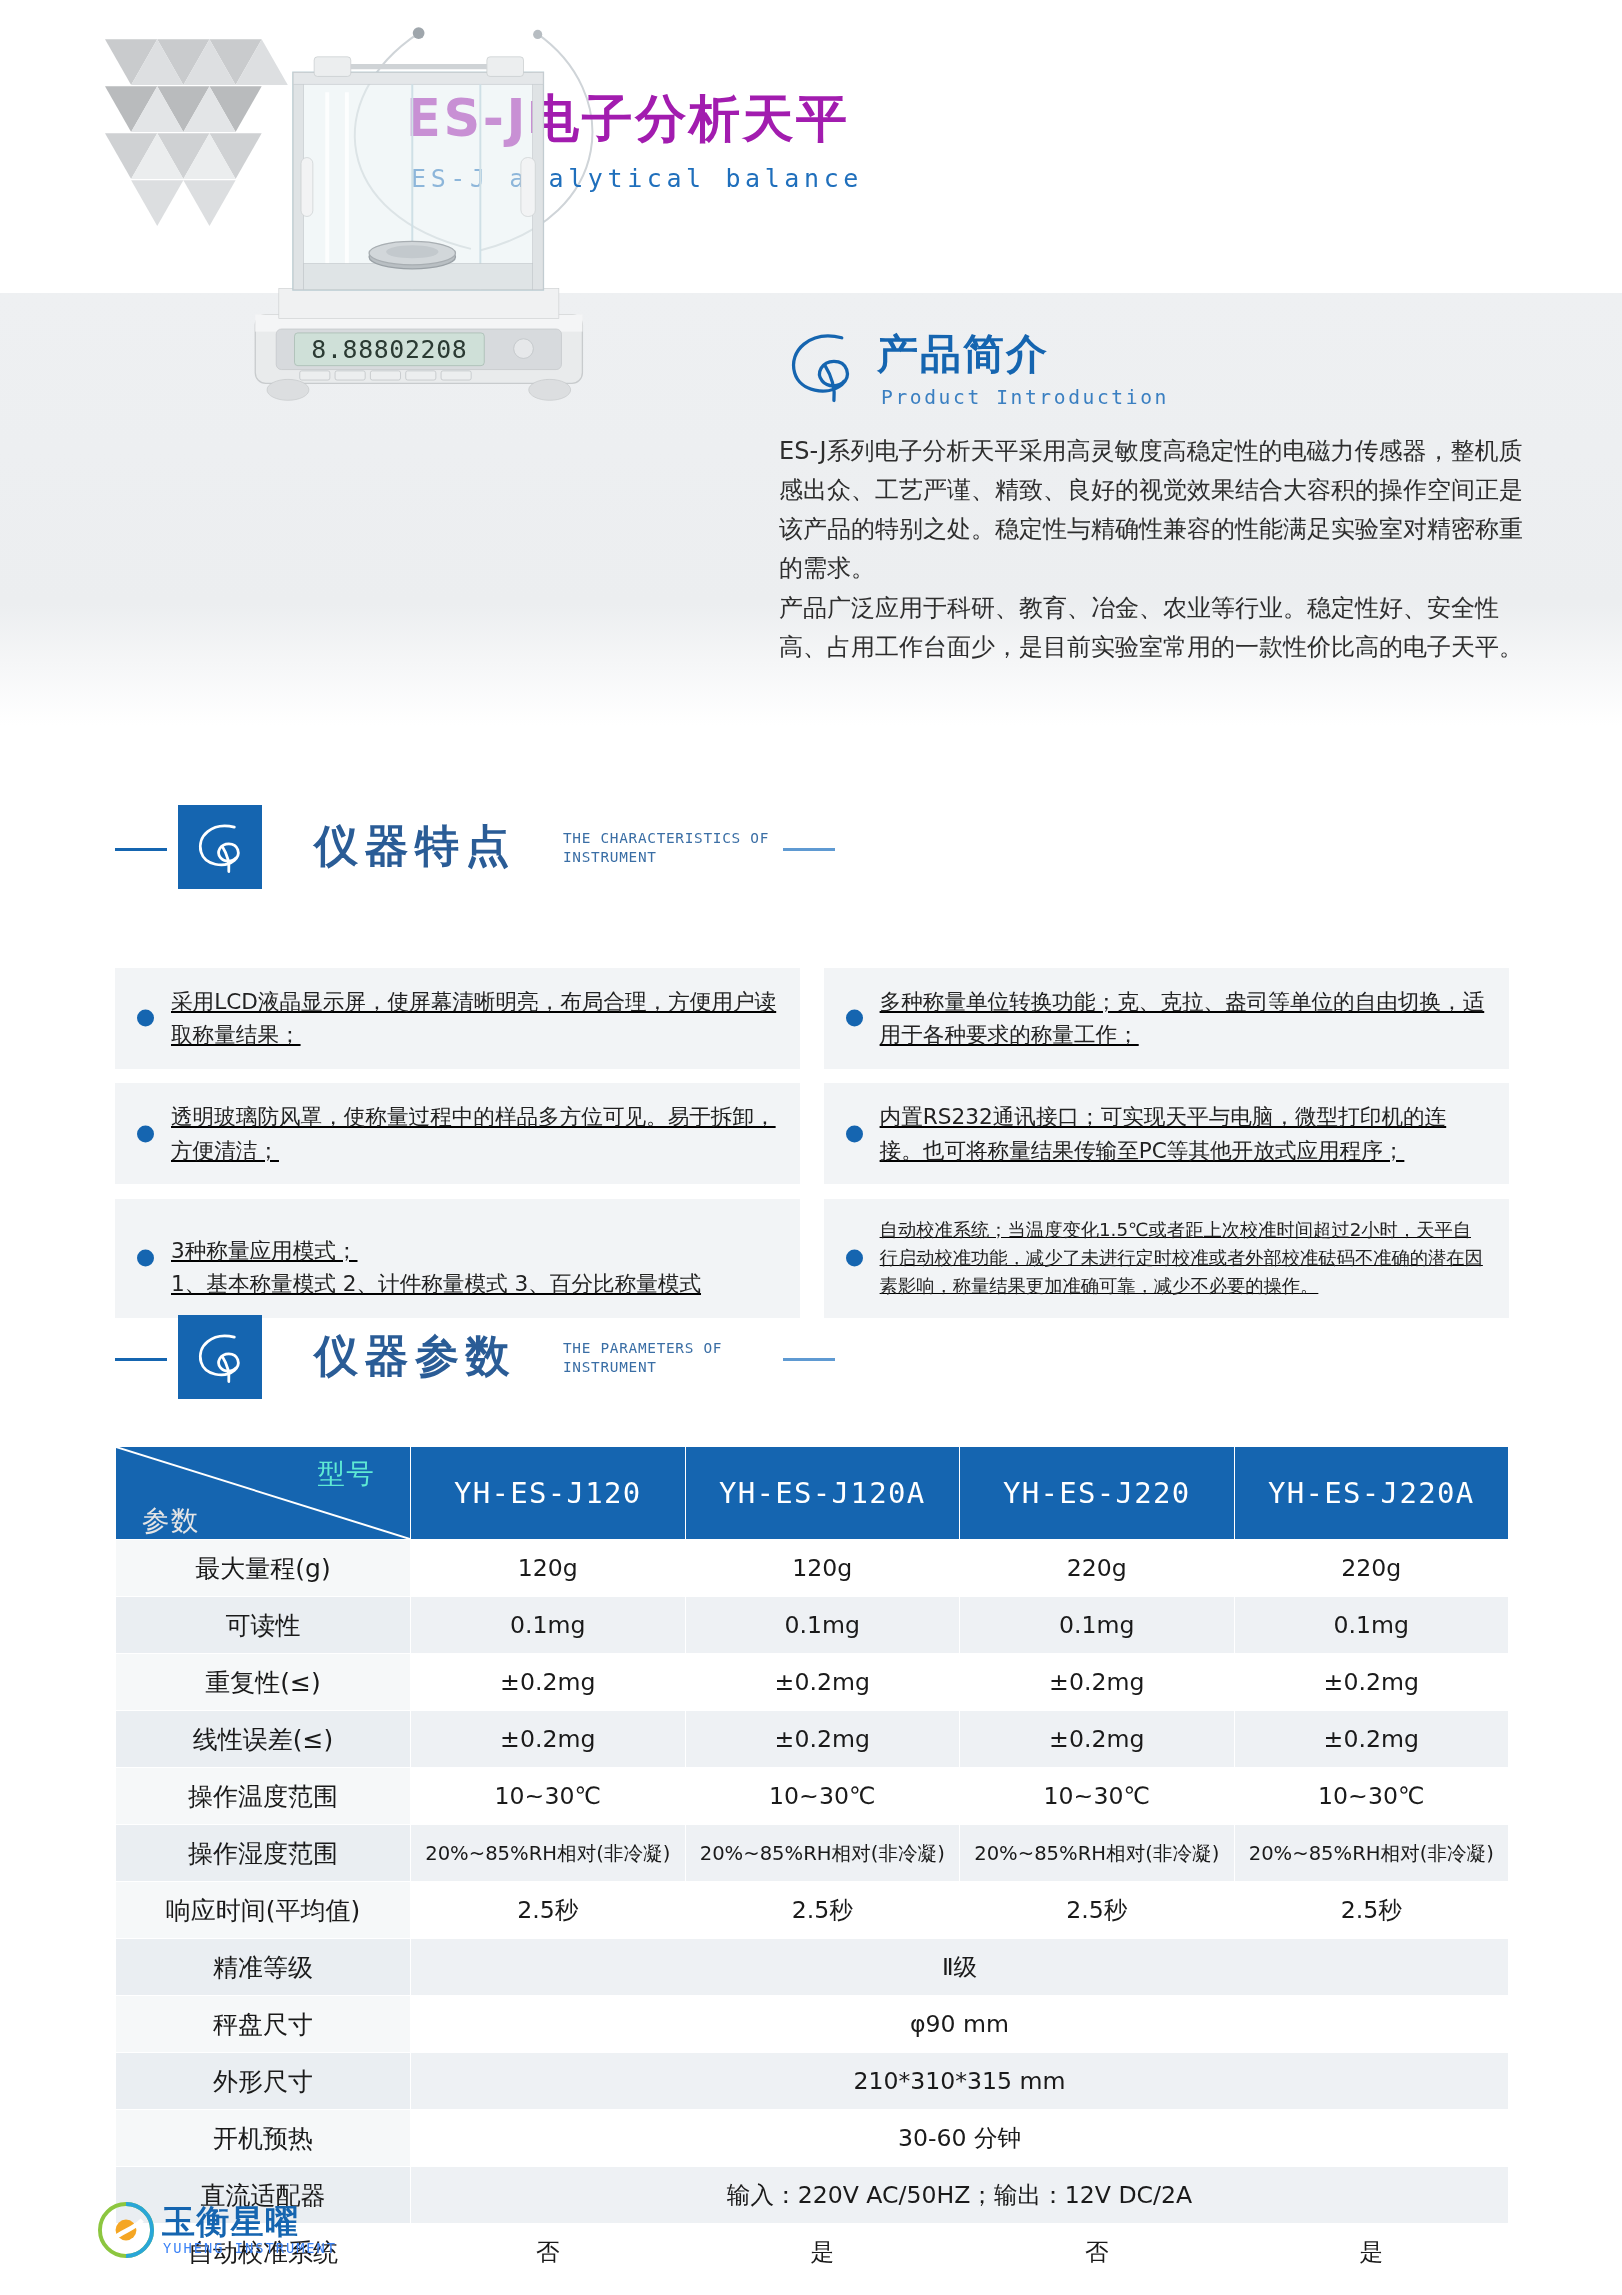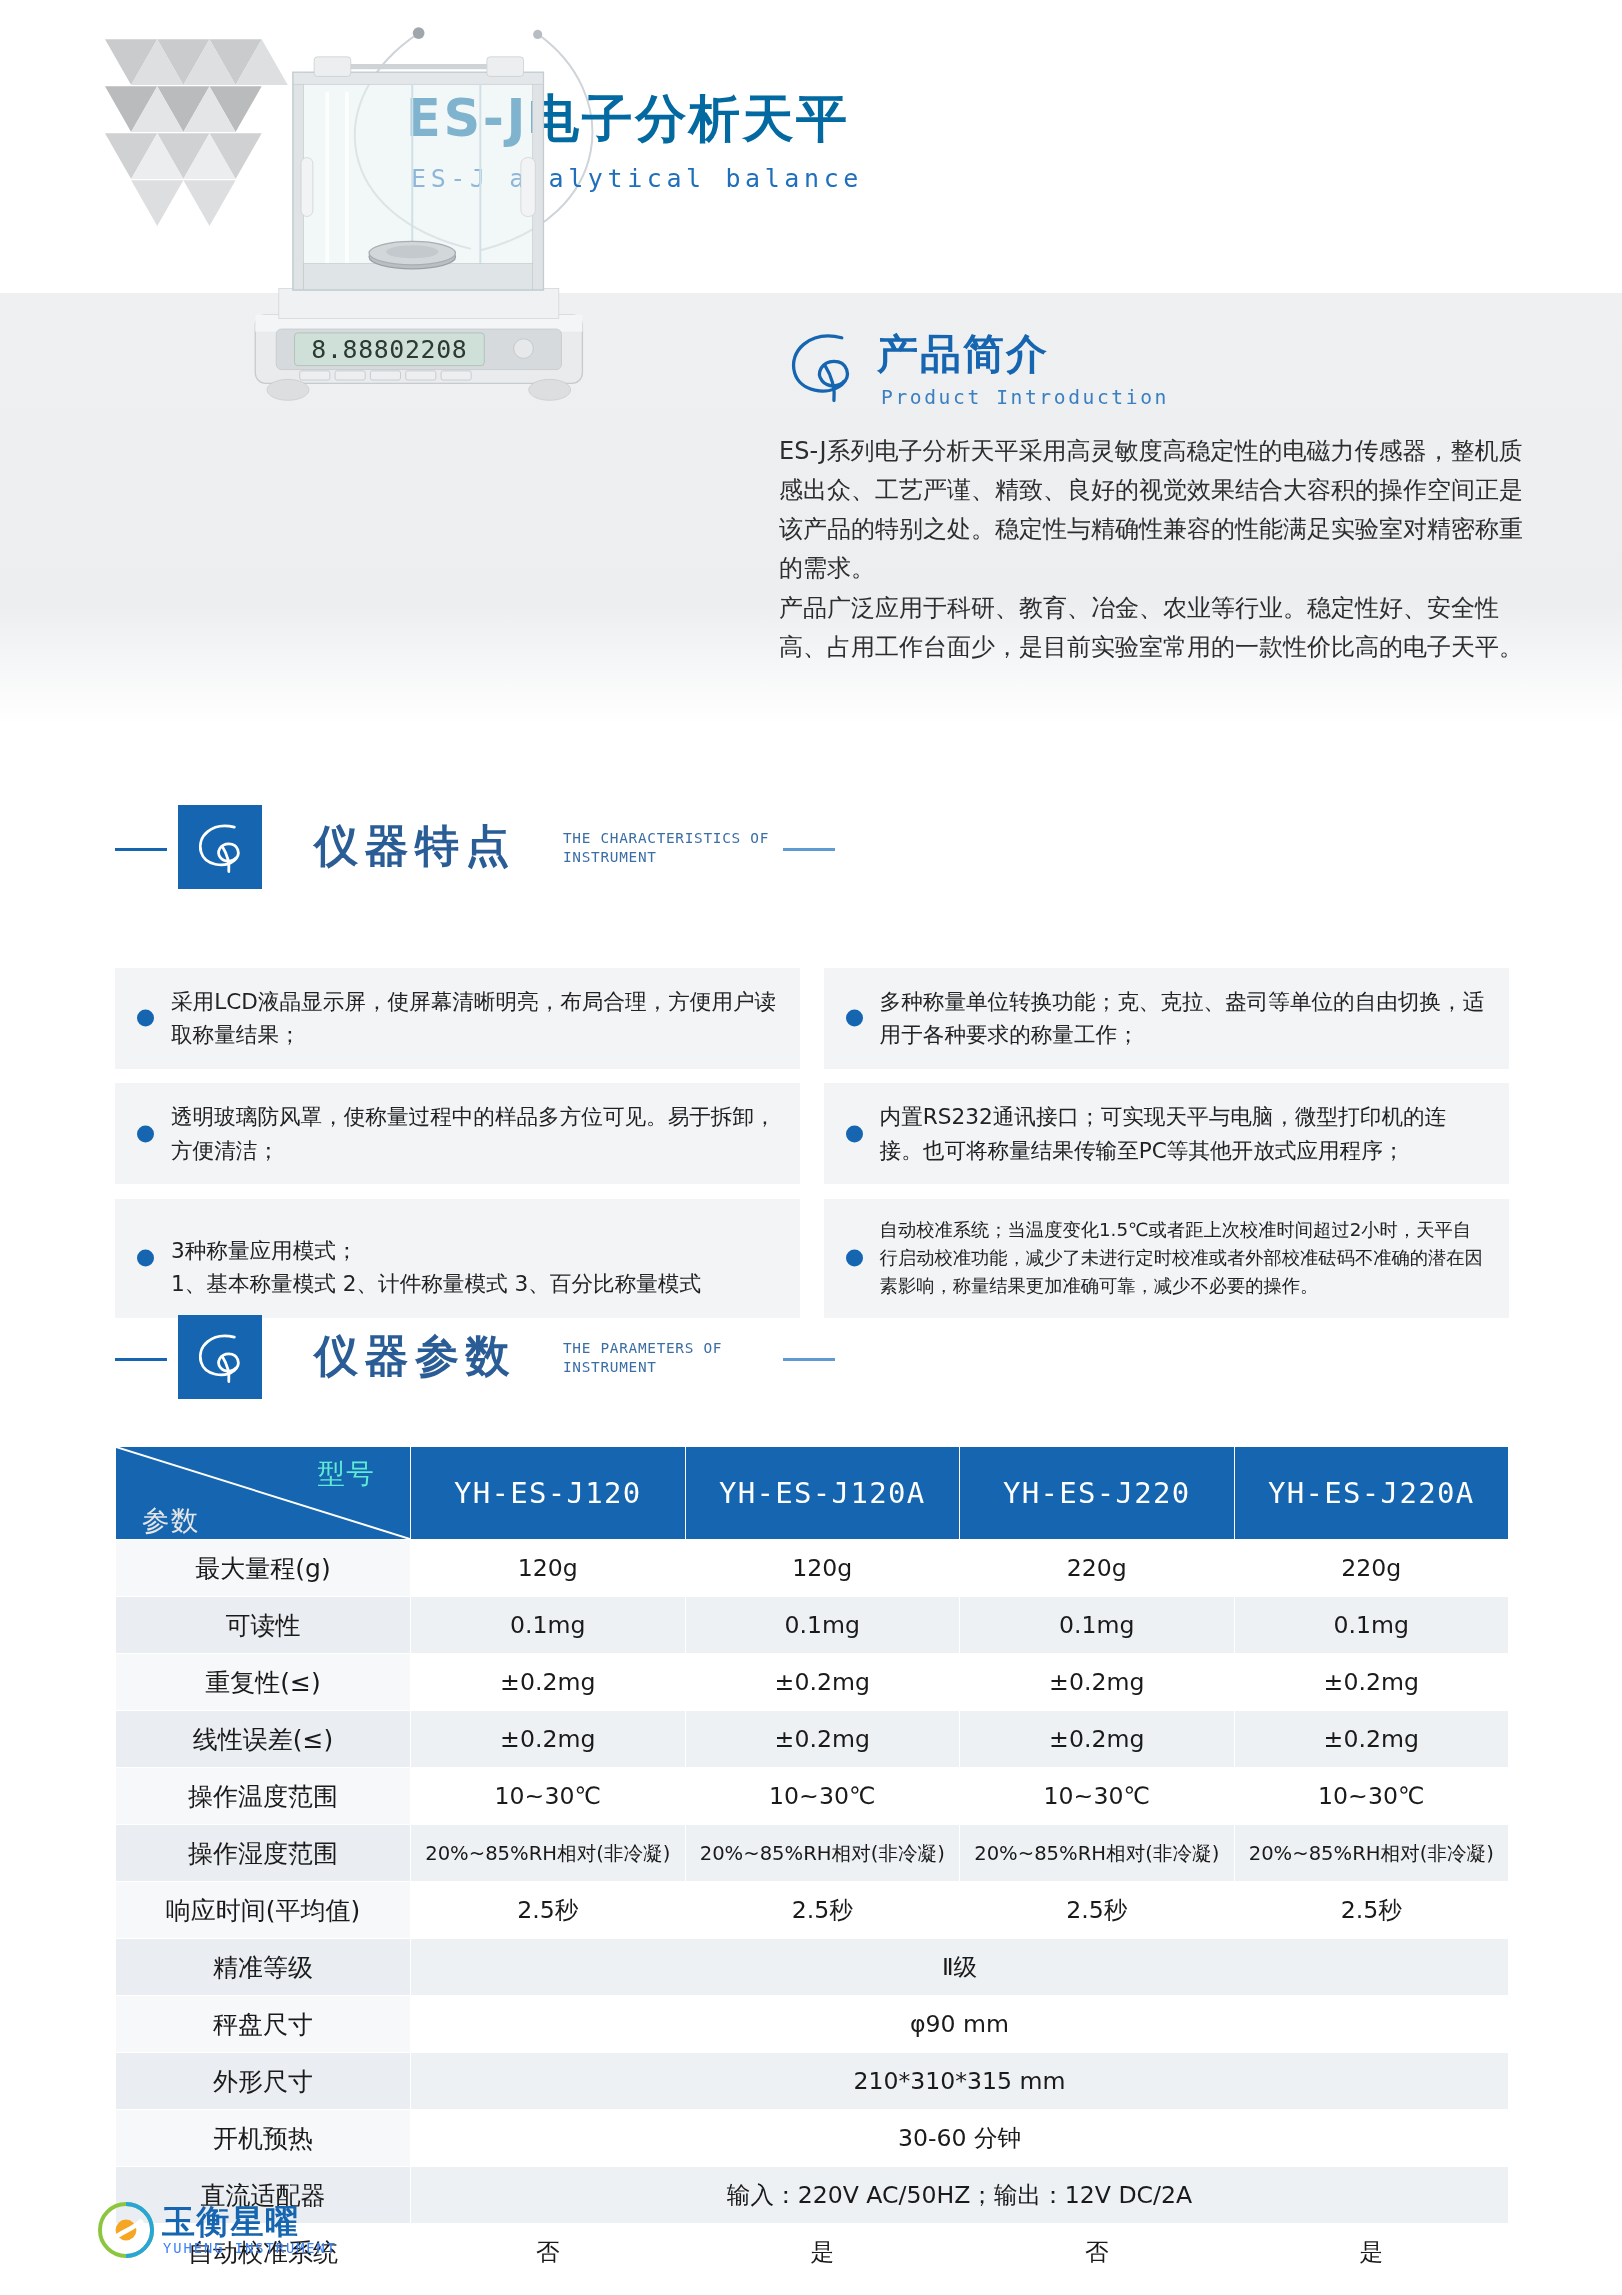--- a/index.html
+++ b/index.html
@@ -11,21 +11,21 @@
     overflow:hidden;
   }
   .page{position:relative;width:1623px;height:2295px;}
 
   
   .header{position:relative;height:275px;}
   .tri-block{position:absolute;left:105px;top:39px;width:222px;height:190px;}
   .arc{position:absolute;left:340px;top:19.6px;width:275px;height:242px;}
   .title-cn{
     position:absolute;left:406px;top:85px;
-    font-size:51px;letter-spacing:2.6px;color:#0369a1;
+    font-size:51px;letter-spacing:2.6px;color:#a21caf;
     font-weight:bold;font-family:"DejaVu Sans",sans-serif;
   }
   .title-en{
     position:absolute;left:411px;top:164px;
     font-size:25px;letter-spacing:4.6px;color:#1f6fbc;
     font-family:"DejaVu Sans Mono",monospace;
   }
 
   
   .intro-band{
@@ -70,21 +70,21 @@
     position:absolute;left:563px;top:23.6px;width:216px;
     font-size:14.4px;line-height:1.35;color:#3a6ea5;letter-spacing:0.7px;
     font-family:"DejaVu Sans Mono",monospace;
   }
   .sec .dash2{
     position:absolute;left:783px;top:43px;width:52px;height:2.6px;background:#5f9ad2;
   }
 
   
   .feat-grid{
-    position:absolute;left:115px;top:968px;width:1394px;
+    position:absolute;left:115px;top:968px;width:1394px;text-decoration:underline;
   }
   .feat-row{display:flex;gap:23.6px;margin-bottom:14.4px;}
   .feat-cell{
     position:relative;
     width:685px;
     background:#f2f4f6;
     padding:17px 19.6px 17px 56px;
     box-sizing:border-box;
     min-height:77px;
     display:flex;align-items:center;

